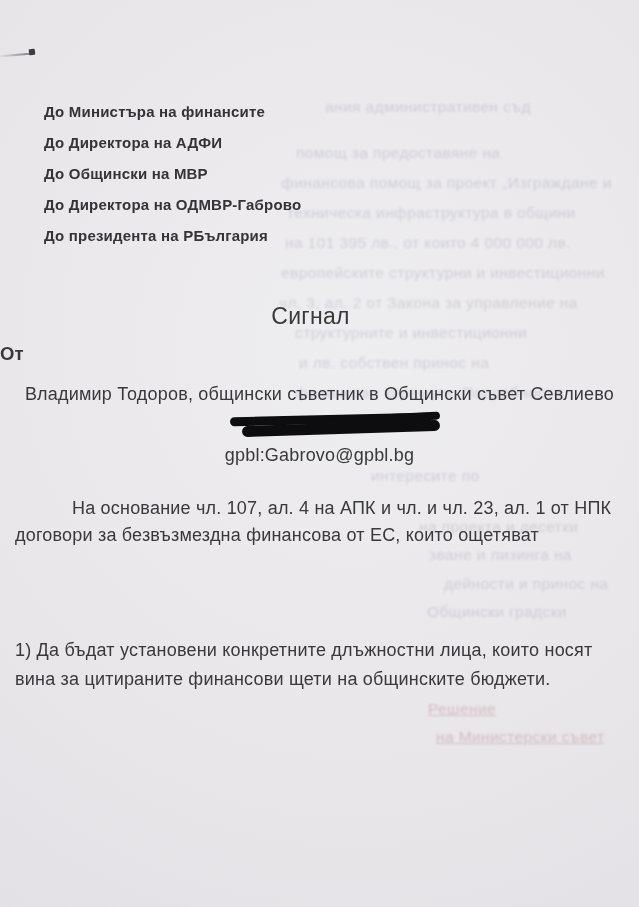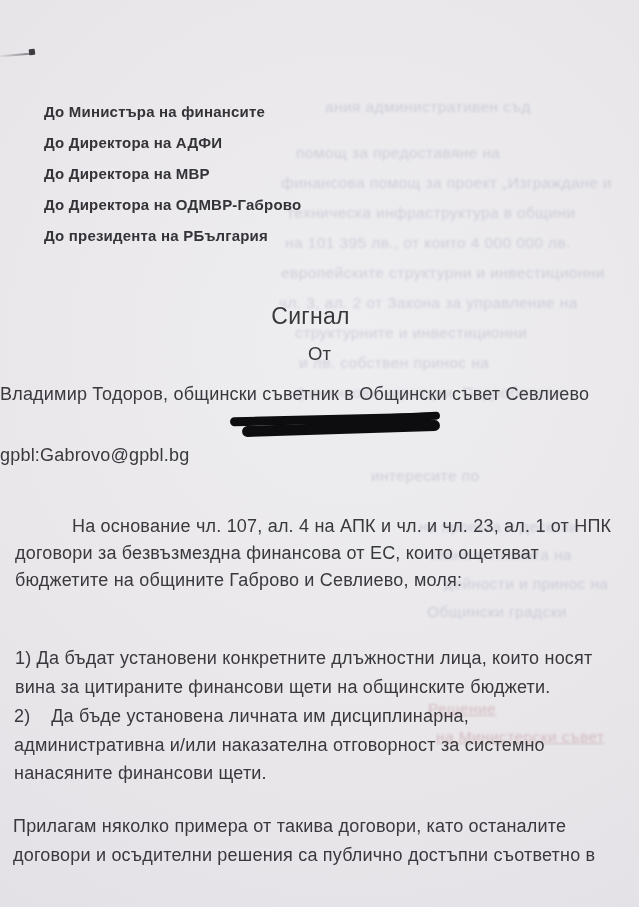--- a/index.html
+++ b/index.html
@@ -33,39 +33,39 @@
   .abs { position:absolute; z-index:3; }
   .addr-block { left:44px; top:96px; }
   .addr-line {
     white-space:pre; font-weight:700; font-size:15px; line-height:31px;
     letter-spacing:.2px; color:#343338;
   }
   .doc-title {
     left:0; top:303px; width:100%; text-align:center;
     font-size:23px; letter-spacing:.3px; transform:translateX(-9px);
   }
-  .from-label { left:0; top:343px; width:100%; text-align:center; font-size:18.5px; }
-  .sender-block { left:0; top:379px; width:100%; 
+  .from-label { left:0; top:343px; width:100%; font-size:18.5px;font-weight:bold; }
+  .sender-block { left:0; top:379px; width:100%; text-align:center;
     font-size:18px; line-height:30.6px; letter-spacing:.2px; }
   .sender-line { white-space:pre; }
   .contact-row { display:flex; justify-content:center; align-items:center;
     transform:translateX(16px); height:30.6px; }
   .redaction { position:relative; width:208px; height:26px; margin-left:1px;
     filter:blur(.4px); }
   .redaction .stroke1 { position:absolute; left:-2px; top:3px; width:202px; height:9px;
     background:#0d0d10; border-radius:5px; transform:rotate(-1.3deg); }
   .redaction .stroke2 { position:absolute; left:10px; top:11px; width:198px; height:11px;
     background:#0d0d10; border-radius:6px; transform:rotate(-1.8deg); }
   .redaction .stroke3 { position:absolute; left:150px; top:1px; width:58px; height:8px;
     background:#0d0d10; border-radius:4px; transform:rotate(-3deg); }
   .para { letter-spacing:.2px; font-size:18px; }
   .para .body-line { white-space:pre; }
   .legal-block   { left:15px; top:495px; line-height:27px; }
-  .legal-block .body-line:first-child { padding-left:57px;margin-top:18px; }
-  .req1-block    { left:15px; top:636px; line-height:28.5px;margin-top:8px; }
+  .legal-block .body-line:first-child { padding-left:57px; }
+  .req1-block    { left:15px; top:636px; line-height:28.5px; }
   .req2-block    { left:14px; top:702px; line-height:28.6px; }
   .closing-block { left:13px; top:812px; line-height:29px; }
 </style>
 </head>
 <body>
 
 <div class="photo">
 
   <div class="bleed" style="left:325px; top:98px;">ания административен съд</div>
   <div class="bleed" style="left:296px; top:144px;">помощ за предоставяне на</div>
@@ -85,21 +85,21 @@
   <div class="bleed" style="left:427px; top:603px;">Общински градски</div>
   <div class="bleed pink" style="left:428px; top:700px;">Решение</div>
   <div class="bleed pink" style="left:436px; top:728px;">на Министерски съвет</div>
 
   <div class="staple-wire"></div>
   <div class="staple-end"></div>
 
   <div class="abs addr-block">
     <div class="addr-line">До Министъра на финансите</div>
     <div class="addr-line">До Директора на АДФИ</div>
-    <div class="addr-line">До Директора на МВР</div>
+    <div class="addr-line">До Общински на МВР</div>
     <div class="addr-line">До Директора на ОДМВР-Габрово</div>
     <div class="addr-line">До президента на РБългария</div>
   </div>
 
   <div class="abs doc-title">Сигнал</div>
   <div class="abs from-label">От</div>
 
   <div class="abs sender-block">
     <div class="sender-line">Владимир Тодоров, общински съветник в Общински съвет Севлиево</div>
     <div class="contact-row">
@@ -108,32 +108,22 @@
         <span class="stroke2"></span>
         <span class="stroke3"></span>
       </span>
     </div>
     <div class="sender-line">gpbl:Gabrovo@gpbl.bg</div>
   </div>
 
   <div class="abs para legal-block">
     <div class="body-line">На основание чл. 107, ал. 4 на АПК и чл. и чл. 23, ал. 1 от НПК</div>
     <div class="body-line">договори за безвъзмездна финансова от ЕС, които ощетяват</div>
-    <div class="body-line">бюджетите на общините Габрово и Севлиево, моля:</div>
   </div>
 
   <div class="abs para req1-block">
     <div class="body-line">1) Да бъдат установени конкретните длъжностни лица, които носят</div>
     <div class="body-line">вина за цитираните финансови щети на общинските бюджети.</div>
   </div>
 
-  <div class="abs para req2-block">
-    <div class="body-line">2)    Да бъде установена личната им дисциплинарна,</div>
-    <div class="body-line">административна и/или наказателна отговорност за системно</div>
-    <div class="body-line">нанасяните финансови щети.</div>
-  </div>
 
-  <div class="abs para closing-block">
-    <div class="body-line">Прилагам няколко примера от такива договори, като останалите</div>
-    <div class="body-line">договори и осъдителни решения са публично достъпни съответно в</div>
-  </div>
 
 </div>
 
 </body></html>

